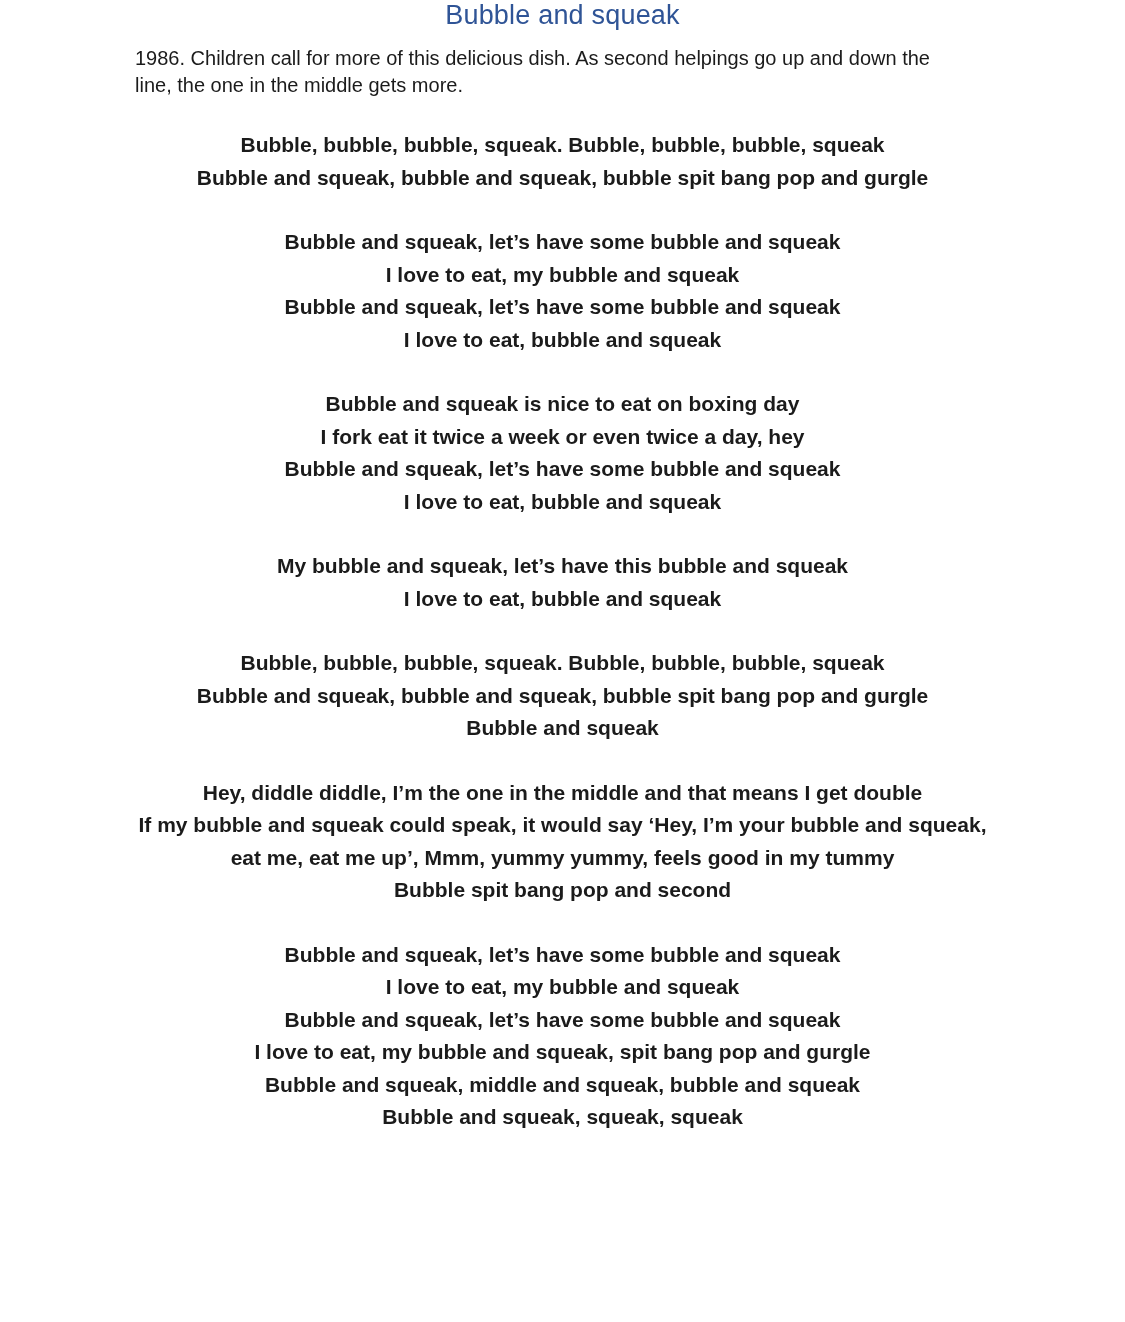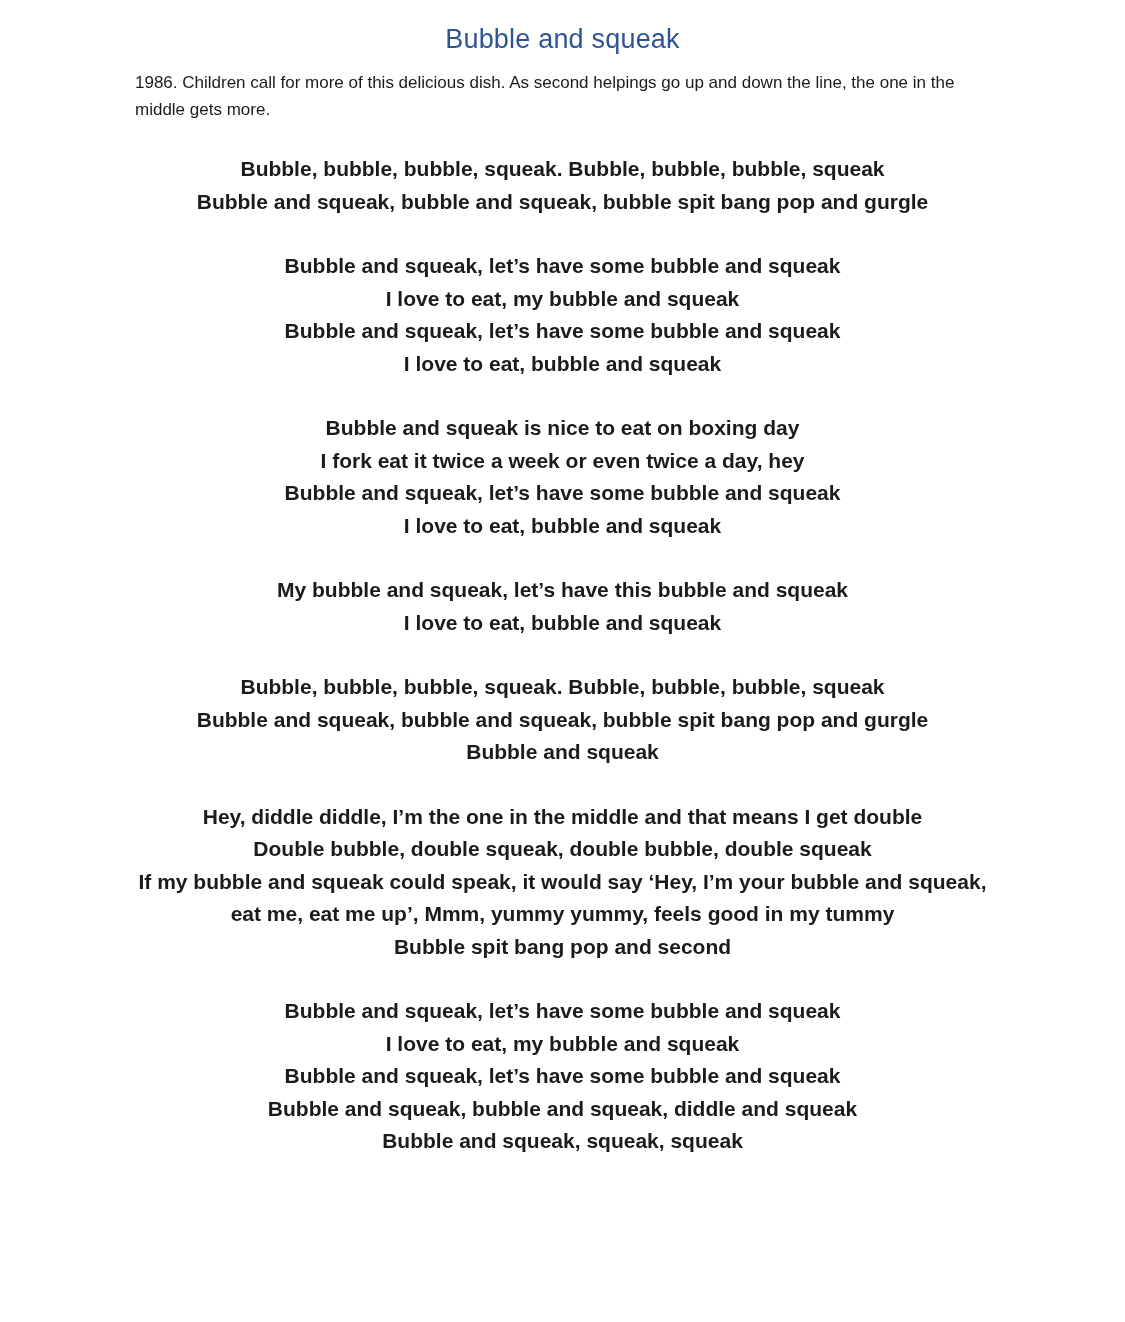--- a/index.html
+++ b/index.html
@@ -6,37 +6,36 @@
     margin: 0;
     padding: 0;
     background: #ffffff;
   }
   .page {
     width: 1125px;
     height: 1322px;
     margin: 0 auto;
     background: #ffffff;
     box-sizing: border-box;
-    padding-top: 24px;
     overflow: hidden;
     font-family: "Liberation Sans", sans-serif;
     color: #1b1b1b;
   }
   .doc-title {
     text-align: center;
     font-size: 27px;
     font-weight: 400;
     color: #2F5496;
     margin: 0 0 14px 0;
     letter-spacing: 0.2px;
   }
   .intro {
     width: 832px;
     margin: 0 0 0 135px;
-    font-size: 17px;
+    font-size: 20px;
     font-weight: 400;
     line-height: 27px;
     color: #1b1b1b;
     text-align: left;
   }
   .lyrics {
     width: 880px;
     margin: 30px auto 0 auto;
     text-align: center;
   }
@@ -80,25 +79,25 @@
         <p class="lyric-line">My bubble and squeak, let’s have this bubble and squeak</p>
         <p class="lyric-line">I love to eat, bubble and squeak</p>
       </div>
       <div class="stanza">
         <p class="lyric-line">Bubble, bubble, bubble, squeak. Bubble, bubble, bubble, squeak</p>
         <p class="lyric-line">Bubble and squeak, bubble and squeak, bubble spit bang pop and gurgle</p>
         <p class="lyric-line">Bubble and squeak</p>
       </div>
       <div class="stanza">
         <p class="lyric-line">Hey, diddle diddle, I’m the one in the middle and that means I get double</p>
-        <p class="lyric-line">Double bubble, double squeak, double bubble, double squeak</p>
         <p class="lyric-line">If my bubble and squeak could speak, it would say ‘Hey, I’m your bubble and squeak, eat me, eat me up’, Mmm, yummy yummy, feels good in my tummy</p>
         <p class="lyric-line">Bubble spit bang pop and second</p>
       </div>
       <div class="stanza">
         <p class="lyric-line">Bubble and squeak, let’s have some bubble and squeak</p>
         <p class="lyric-line">I love to eat, my bubble and squeak</p>
         <p class="lyric-line">Bubble and squeak, let’s have some bubble and squeak</p>
-        <p class="lyric-line">Bubble and squeak, bubble and squeak, diddle and squeak</p>
+        <p class="lyric-line">I love to eat, my bubble and squeak, spit bang pop and gurgle</p>
+        <p class="lyric-line">Bubble and squeak, middle and squeak, bubble and squeak</p>
         <p class="lyric-line">Bubble and squeak, squeak, squeak</p>
       </div>
     </section>
 </div>
 
 </body></html>

